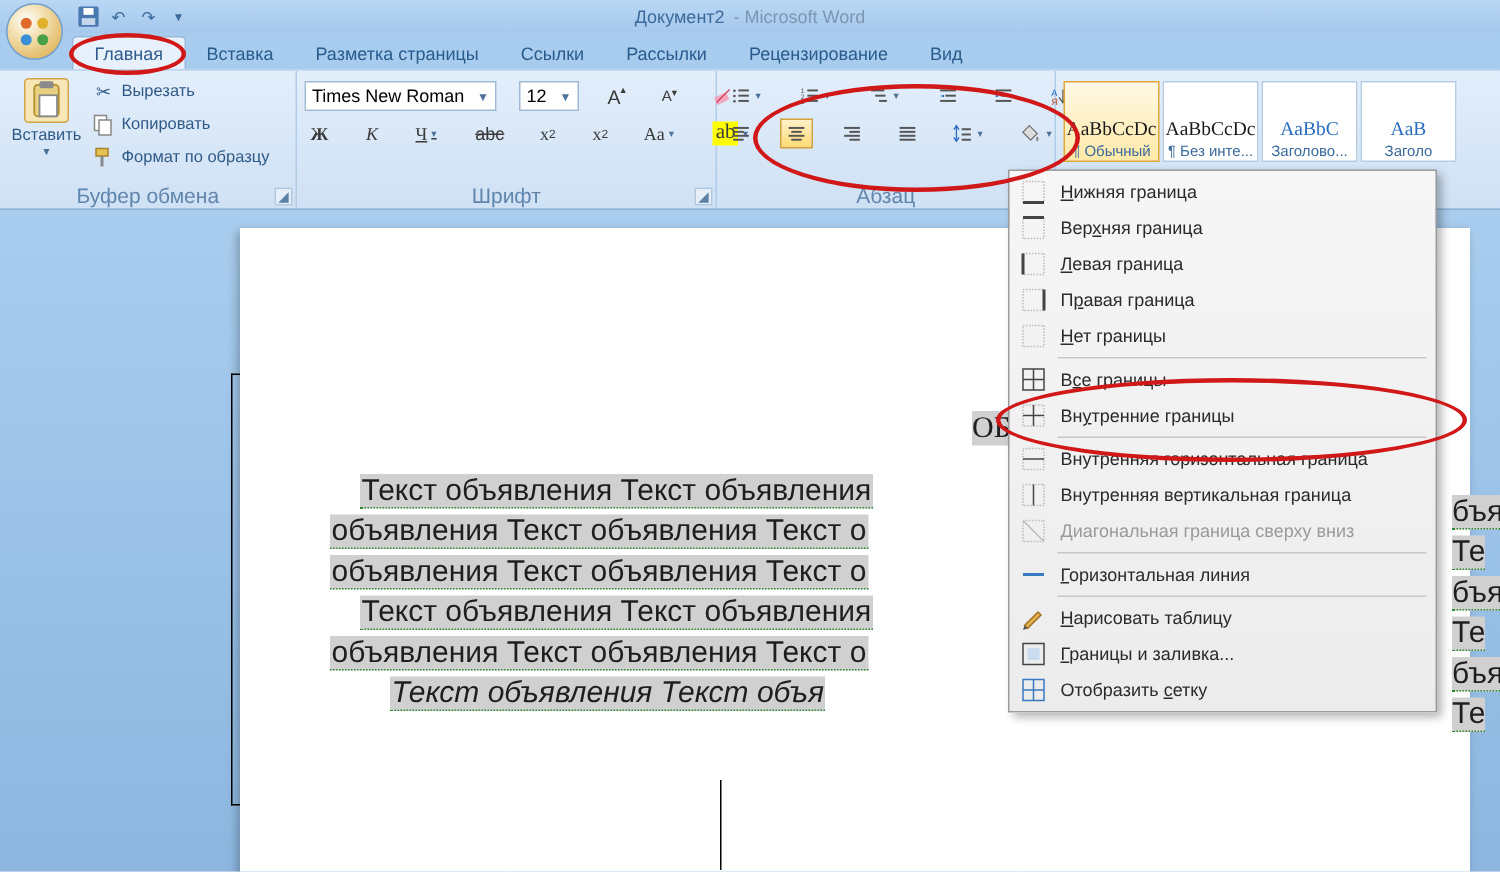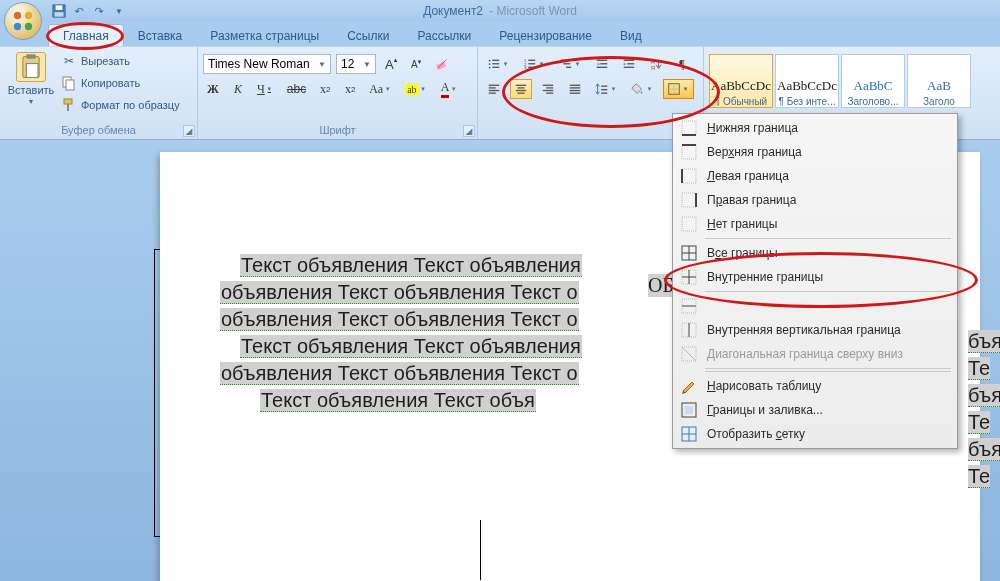--- a/index.html
+++ b/index.html
@@ -18,49 +18,49 @@
 
   
   .tabstrip { height: 24px; display: flex; align-items: flex-end; padding-left: 48px; background: transparent; gap: 0; }
   .tab { padding: 4px 14px 3px; font-size: 12px; color: #295b8d; cursor: default; border-top-left-radius: 3px; border-top-right-radius: 3px; text-align: center; }
   .tab.active { background: #e8f1fb; border: 1px solid #9ab9da; border-bottom: none; color:#2c5b8b; }
 
   
   .ribbon { height: 94px; background: linear-gradient(#e3eefb, #cfe1f4); border-top: 1px solid #c0d6ee; border-bottom: 1px solid #8eadd1; display:flex; position: relative; z-index: 20;}
   .group { border-right: 1px solid #b2cbe6; display:flex; flex-direction:column; padding: 3px 5px 0; position:relative; }
   .group-body { flex:1; display:flex; align-items:flex-start; }
-  .group-label { text-align:center; font-size:11px; color:#6186ad; height:16px; line-height:14px; position:relative;}
+  .group-label { text-align:center; font-size:14px; color:#6186ad; height:16px; line-height:14px; position:relative;}
   .dlg-launch { position:absolute; right:2px; bottom:2px; width:12px; height:12px; font-size:9px; color:#5d80a5; border:1px solid #b0c7e0; background:#e6eff9; display:flex;align-items:center;justify-content:center;}
 
   .big-btn { display:flex; flex-direction:column; align-items:center; justify-content:center; padding: 2px 4px; font-size:11px; color:#2f5a87; gap:2px; }
   .icon-ph { width:30px; height:30px; background:#f7e7b7; border:1px solid #cfa548; border-radius:3px; display:flex;align-items:center;justify-content:center;}
   .small-row { display:flex; align-items:center; gap:4px; font-size:11px; color:#2f5a87; height:22px; padding:0 4px;}
   .small-row .ico { width:16px; height:16px; display:flex;align-items:center;justify-content:center; font-size:12px; }
 
   .combo { height:20px; background:#fff; border:1px solid #9fb8d4; font-size:12px; display:flex; align-items:center; padding:0 4px; gap:4px;}
   .combo .arrow { font-size:8px; color:#4d729a; margin-left:auto;}
 
-  .tb-row { display:flex; gap:5px; align-items:center; height:22px;}
+  .tb-row { display:flex; gap:15px; align-items:center; height:22px;}
   .tb-btn { min-width:20px; height:20px; display:flex; align-items:center; justify-content:center; font-size:12px; color:#3a3a3a; padding:0 3px; border:1px solid transparent;}
   .tb-btn svg { width:14px; height:14px; }
   .tb-btn.active-highlight { background: linear-gradient(#fff1c9,#ffdb75); border:1px solid #d2a23c; }
   .tb-btn.open { background: linear-gradient(#ffe9a8,#ffc54a); border:1px solid #c98f1e; }
   .tb-split-arrow{width:9px;font-size:7px;color:#4d729a;display:flex;align-items:center;justify-content:center;}
 
   .styles-gal { display:flex; gap:2px; align-items:flex-start; }
   .style-card { width:64px; height:54px; border:1px solid #b6cce4; background:#fff; display:flex; flex-direction:column; align-items:center; justify-content:flex-end; font-size:11px; gap:2px; }
   .style-card .preview { font-family: "Times New Roman", serif; font-size:13px; color:#1a1a1a;}
   .style-card.sel { border:1px solid #e0a838; background:linear-gradient(#fff8e5,#ffe9a8);}
   .style-card .nm { font-size:10px; color:#3b6a9c; white-space:nowrap; overflow:hidden; display:flex; gap:2px; align-items:center;}
   .style-card.blue .preview{ color:#2a6dc0; }
 
   
   .docarea { position:absolute; top:140px; left:0; right:0; bottom:0; background: linear-gradient(#a9cdee,#8db6df); }
   .page { position:absolute; top:12px; left:160px; width:820px; height:600px; background:#fff; box-shadow: -2px 2px 6px rgba(0,0,0,0.25); }
-  .page-inner { position:relative; padding:58px 60px 0 60px; }
+  .page-inner { position:relative; padding:120px 60px 0 60px; }
   .textblock { font-family:"Times New Roman", serif; font-size:20px; color:#1e1e1e; line-height:27px; }
   .textblock .line { background:#d0d0d0; display:inline; border-bottom:1px dotted #2f8a2f; padding:0 1px;}
   .heading-partial { position:absolute; top:120px; right:0; font-family:Liberation Serif, serif; font-size:20px; color:#1e1e1e; background:#d0d0d0;}
   .col-sep { position:absolute; top:380px; left:480px; width:1px; height:60px; background:#000;}
   .tbl-border { position:absolute; top:109px; left:154px; width:826px; height:288px; border:1px solid #000; border-right:none; }
 
   
   .dropdown { position:absolute; top:113px; left:672px; width:286px; background: linear-gradient(#f6f6f6,#ececec); border:1px solid #9b9b9b; box-shadow: 3px 3px 6px rgba(0,0,0,0.3); z-index: 40; padding:2px;}
   .dd-item { display:flex; align-items:center; height:24px; font-size:12px; color:#2a2a2a; padding:0 8px 0 4px; gap:8px; }
   .dd-item .ico { width:20px; height:20px; display:flex;align-items:center;justify-content:center;}
@@ -192,21 +192,21 @@
         <div class="tb-btn" style="font-weight:bold;font-family:serif">Ж</div>
         <div class="tb-btn" style="font-style:italic;font-family:serif">К</div>
         <div class="tb-btn" style="text-decoration:underline;font-family:serif">Ч<span class="tb-split-arrow">▾</span></div>
         <div class="tb-btn" style="font-family:serif">
             <span style="text-decoration:line-through">abc</span>
           </div>
         <div class="tb-btn" style="font-family:serif">x<sub style="font-size:8px">2</sub></div>
         <div class="tb-btn" style="font-family:serif">x<sup style="font-size:8px">2</sup></div>
         <div class="tb-btn" style="font-family:serif">Aa<span class="tb-split-arrow">▾</span></div>
         <div class="tb-btn">
-            <span style="background:#ffff00;padding:0 2px;font-family:serif;font-size:10px">ab</span>
+            <span style="background:#ffff00;padding:0 2px;font-family:serif;font-size:14px">ab</span>
             <span class="tb-split-arrow">▾</span>
           </div>
         <div class="tb-btn">
             <span style="border-bottom:3px solid #c00000;font-family:serif">A</span>
             <span class="tb-split-arrow">▾</span>
           </div>
       </div>
     </div>
     <div class="group-label">Шрифт</div>
     <div class="dlg-launch">◢</div>
@@ -322,20 +322,21 @@
         <div class="tb-btn open">
             <svg viewBox="0 0 16 16">
               <rect x="2" y="2" width="12" height="12" fill="none" stroke="#555"></rect>
               <line x1="2" y1="8" x2="14" y2="8" stroke="#bbb"></line>
               <line x1="8" y1="2" x2="8" y2="14" stroke="#bbb"></line>
             </svg>
             <span class="tb-split-arrow">▾</span>
           </div>
       </div>
     </div>
+    <div class="group-label">Абзац</div>
     <div class="dlg-launch">◢</div>
   </div>
 
   <div class="group" style="flex:1;border-right:none">
     <div class="group-body" style="padding-top:4px">
       <div class="styles-gal" id="styles-gal">
           <div class="style-card sel">
             <div class="preview">AaBbCcDc</div>
             <div class="nm">¶ Обычный</div>
           </div>
@@ -360,21 +361,21 @@
   <div class="tbl-border"></div>
   <div class="page">
     <div class="heading-partial" style="top:122px;right:306px">ОБ</div>
     <div class="page-inner">
       <div class="textblock" id="textblock" style="margin-top:42px">
           <div style="padding-left: 20px;"><span class="line">Текст объявления  Текст объявления</span></div>
           <div style="padding-left: 0px;"><span class="line">объявления  Текст объявления  Текст о</span></div>
           <div style="padding-left: 0px;"><span class="line">объявления  Текст объявления  Текст о</span></div>
           <div style="padding-left: 20px;"><span class="line">Текст объявления  Текст объявления</span></div>
           <div style="padding-left: 0px;"><span class="line">объявления  Текст объявления  Текст о</span></div>
-          <div style="padding-left: 40px;"><span class="line">Текст объявления  Текст объя</span></div>
+          <div style="padding-left: 40px; font-style: italic;"><span class="line">Текст объявления  Текст объя</span></div>
         </div>
     </div>
   </div>
 
   <div style="position:absolute;top:188px;left:968px;font-family:'Times New Roman',serif;font-size:20px;line-height:27px;color:#1e1e1e" id="rightcol">
       <div><span style="background:#d0d0d0;border-bottom:1px dotted #2f8a2f">бъявления  Те</span></div>
       <div><span style="background:#d0d0d0;border-bottom:1px dotted #2f8a2f">бъявления  Те</span></div>
       <div><span style="background:#d0d0d0;border-bottom:1px dotted #2f8a2f">бъявления  Те</span></div>
     </div>
   <div class="col-sep"></div>
@@ -447,40 +448,49 @@
       <span>Вн<span class="underline-letter">у</span>тренние границы</span>
     </div>
     <div class="dd-sep"></div>
     <div class="dd-item">
       <span class="ico">
         <svg viewBox="0 0 18 18">
           <rect x="2" y="2" width="14" height="14" fill="none" stroke="#bbb" stroke-dasharray="1 1"></rect>
           <line x1="2" y1="9" x2="16" y2="9" stroke="#444"></line>
         </svg>
       </span>
+      <span>Внутренняя горизонтальная граница</span>
     </div>
     <div class="dd-item">
       <span class="ico">
         <svg viewBox="0 0 18 18">
           <rect x="2" y="2" width="14" height="14" fill="none" stroke="#bbb" stroke-dasharray="1 1"></rect>
           <line x1="9" y1="2" x2="9" y2="16" stroke="#444"></line>
         </svg>
       </span>
       <span>Внутренняя вертикальная граница</span>
     </div>
     <div class="dd-item disabled">
       <span class="ico">
         <svg viewBox="0 0 18 18">
           <rect x="2" y="2" width="14" height="14" fill="none" stroke="#bbb" stroke-dasharray="1 1"></rect>
           <line x1="2" y1="2" x2="16" y2="16" stroke="#bbb"></line>
         </svg>
       </span>
       <span>Диагональная граница сверху вниз</span>
     </div>
     <div class="dd-sep"></div>
+    <div class="dd-item">
+      <span class="ico">
+        <svg viewBox="0 0 18 18">
+          <line x1="2" y1="9" x2="16" y2="9" stroke="#3a7ac0" stroke-width="2"></line>
+        </svg>
+      </span>
+      <span><span class="underline-letter">Г</span>оризонтальная линия</span>
+    </div>
     <div class="dd-sep"></div>
     <div class="dd-item">
       <span class="ico">
         <svg viewBox="0 0 18 18">
           <path d="M3 14 L12 5 L14 7 L5 16 Z" fill="#e0b050" stroke="#a07020"></path>
           <path d="M3 14 L2 17 L5 16 Z" fill="#555"></path>
         </svg>
       </span>
       <span><span class="underline-letter">Н</span>арисовать таблицу</span>
     </div>

